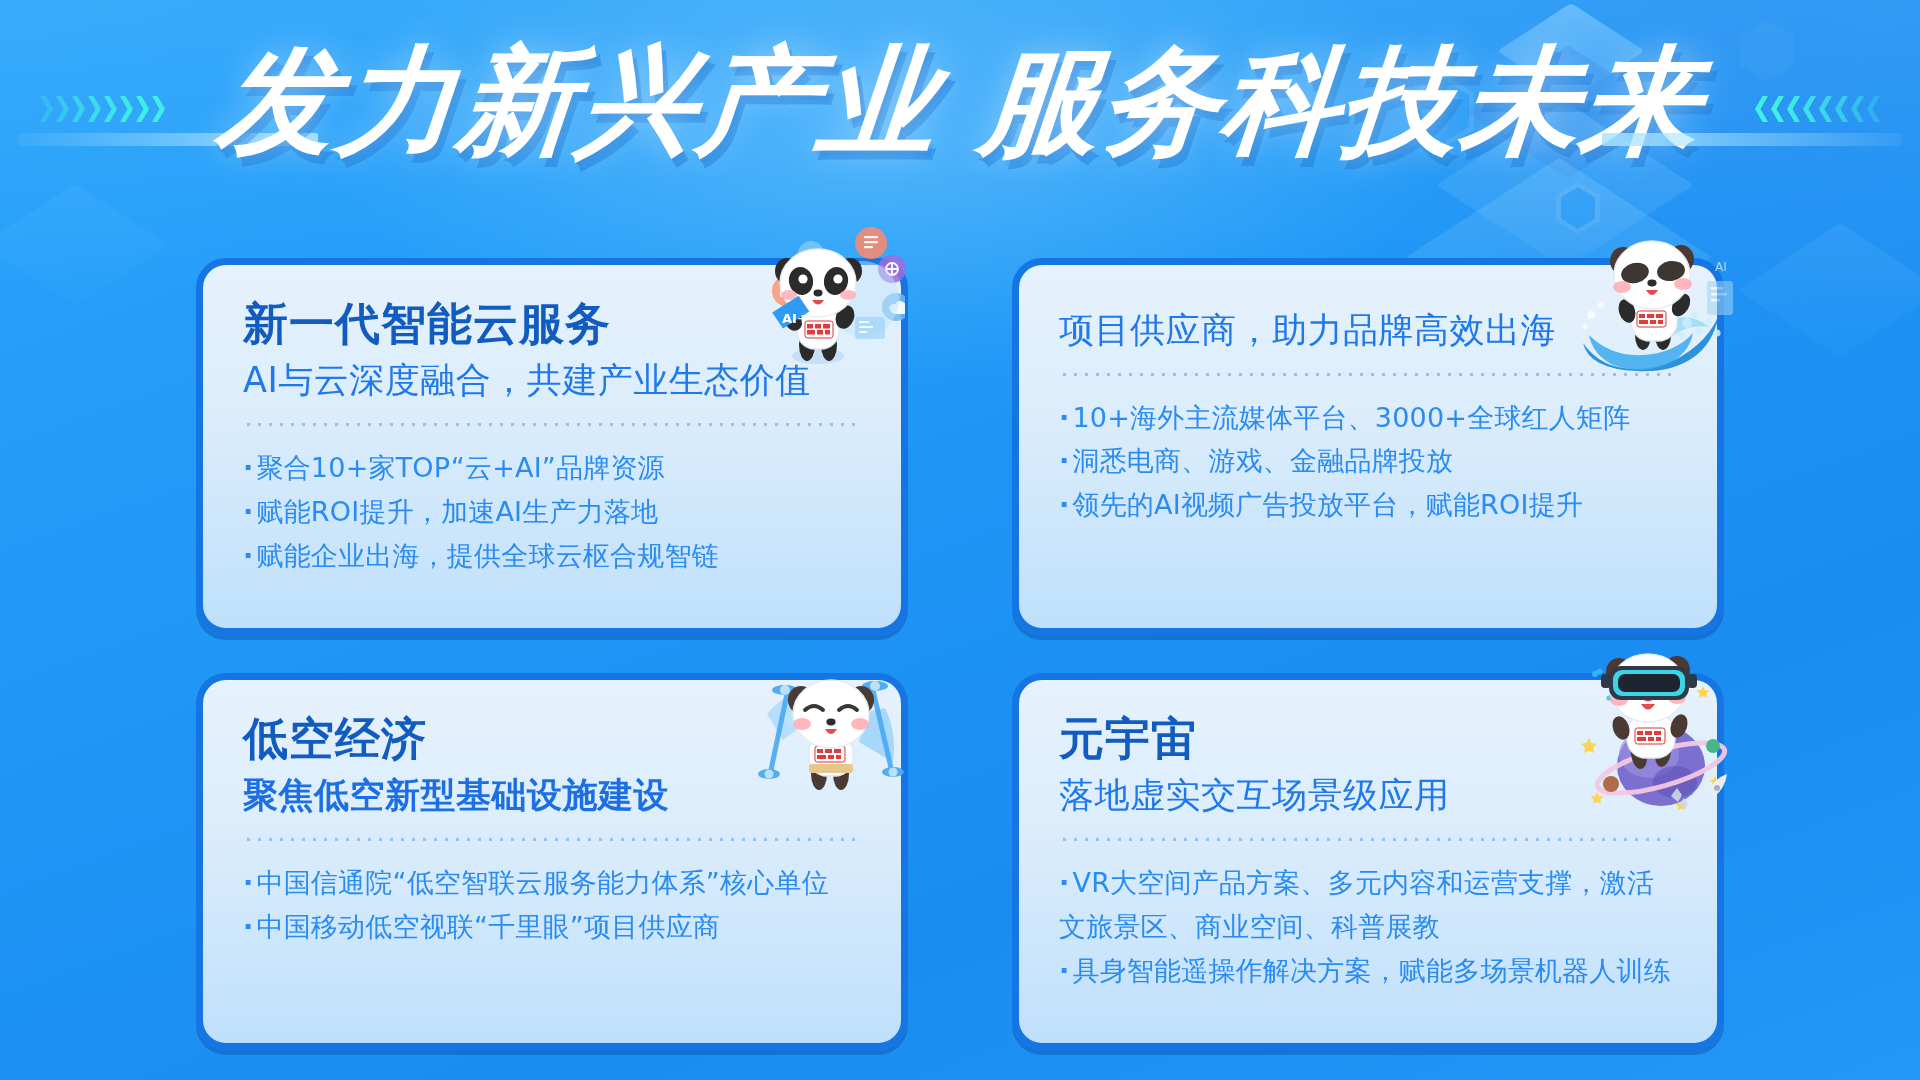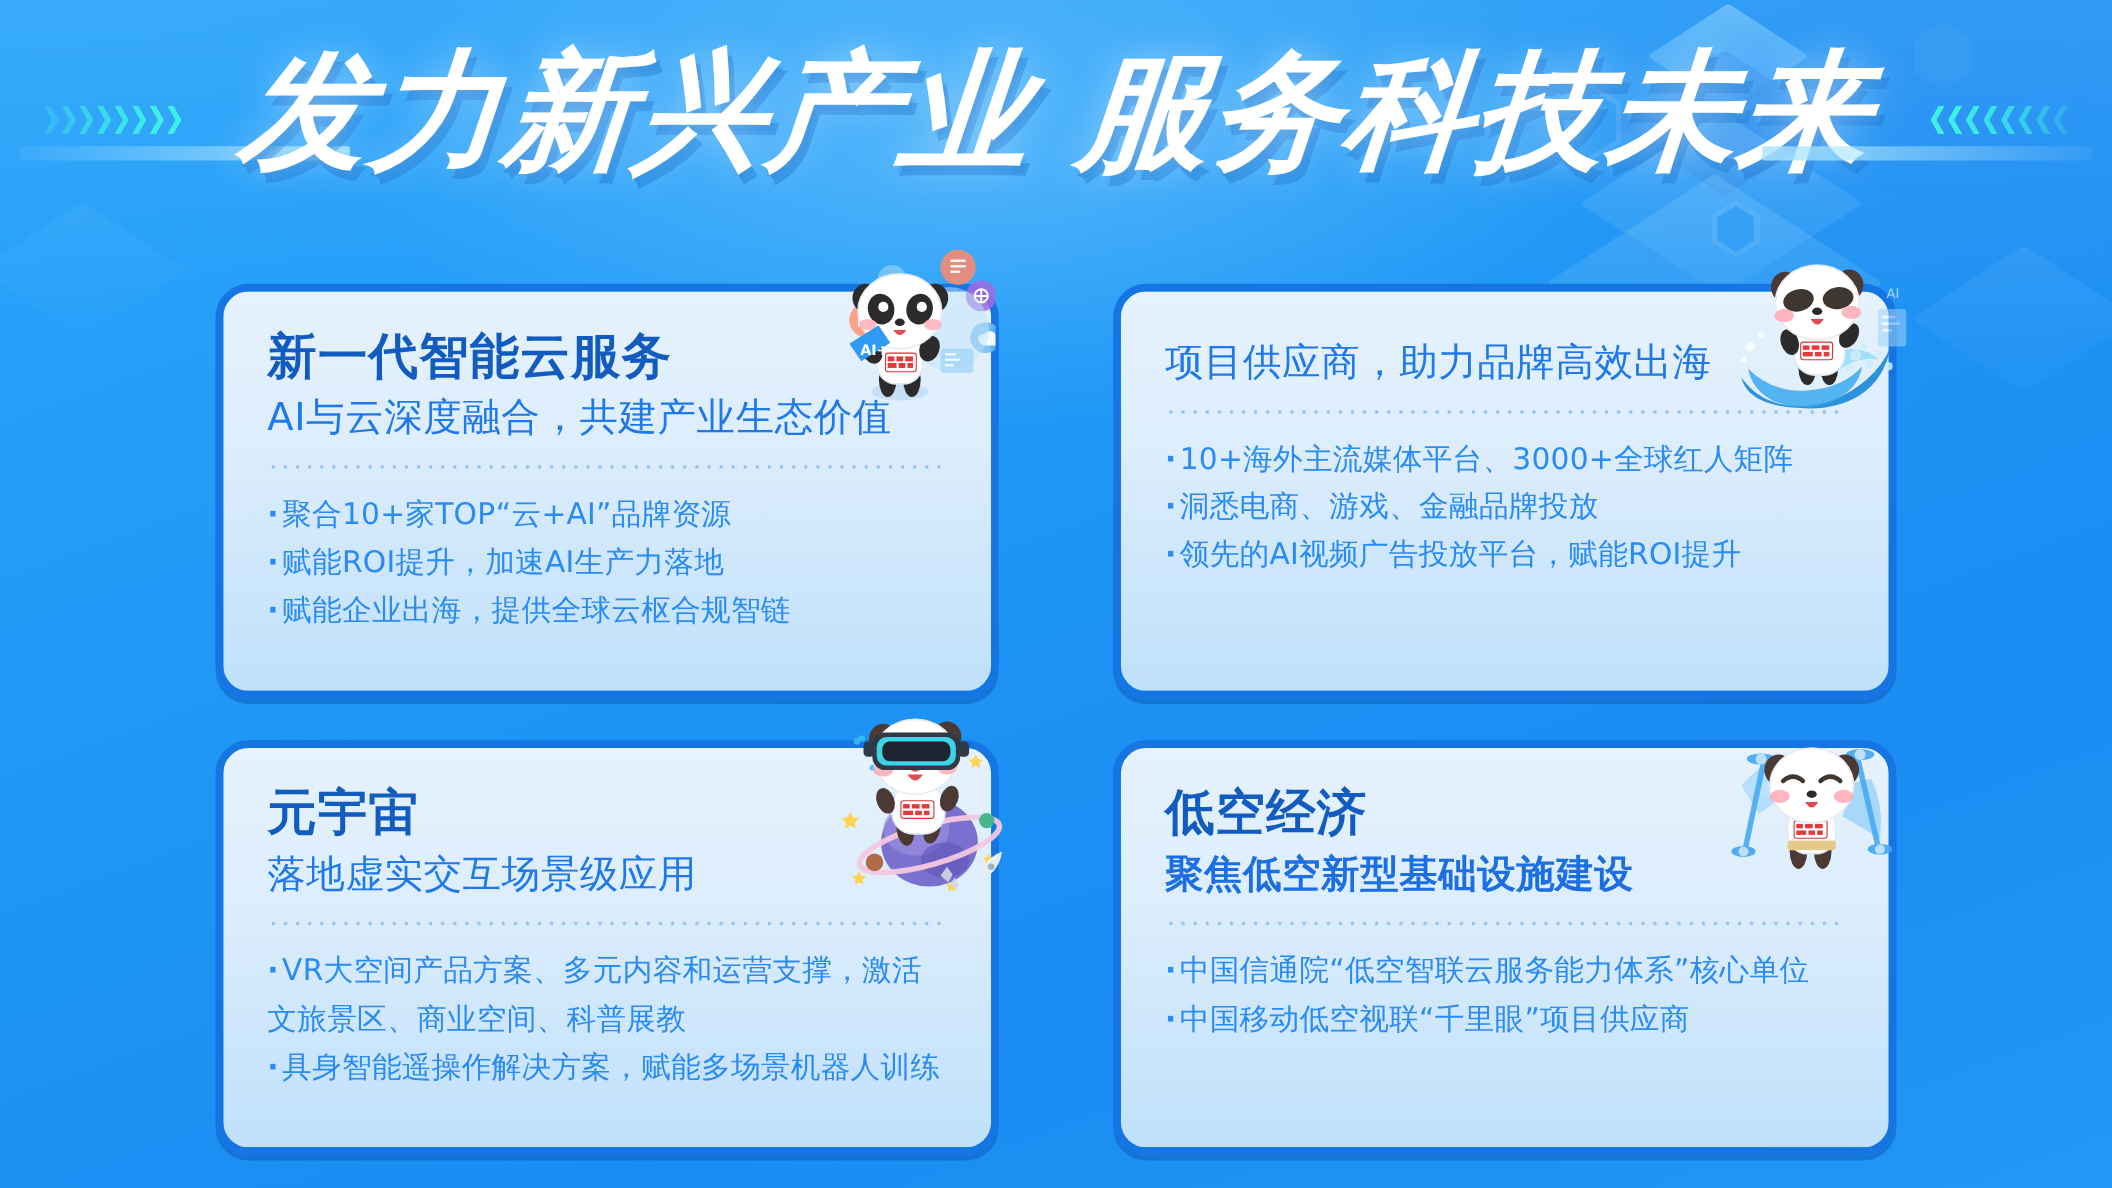--- a/index.html
+++ b/index.html
@@ -353,20 +353,80 @@
       <div class="card-sub">项目供应商，助力品牌高效出海</div>
       <div class="dots"></div>
       <ul class="bullets">
         <li>10+海外主流媒体平台、3000+全球红人矩阵</li>
         <li>洞悉电商、游戏、金融品牌投放</li>
         <li>领先的AI视频广告投放平台，赋能ROI提升</li>
       </ul>
     </div>
   </div>
 
+  <div class="card bold-sub">
+    <svg class="mascot m3" viewBox="0 0 150 160">
+      <path d="M10 66q22-26 56-30l6 22-46 34z" fill="#8fd0fb" opacity=".55"></path>
+      <path d="M128 60q12 24 8 54l-34-20 8-30z" fill="#6cc0f8" opacity=".5"></path>
+      <ellipse cx="40" cy="70" rx="14" ry="8" fill="#bfe6fc" opacity=".6"></ellipse>
+      <g stroke="#4aa9f2" stroke-width="5" stroke-linecap="round" opacity=".9">
+        <path d="M30 46L14 122"></path>
+          <path d="M116 42l18 78"></path>
+      </g>
+      <g fill="#4aa9f2" opacity=".95">
+        <ellipse cx="28" cy="42" rx="13" ry="5"></ellipse>
+          <ellipse cx="118" cy="38" rx="13" ry="5"></ellipse>
+        <ellipse cx="12" cy="126" rx="11" ry="5"></ellipse>
+          <ellipse cx="136" cy="124" rx="11" ry="5"></ellipse>
+      </g>
+      <g fill="#cfe9fc" opacity=".85">
+        <circle cx="28" cy="42" r="5"></circle>
+          <circle cx="118" cy="38" r="5"></circle>
+        <circle cx="12" cy="126" r="4.5"></circle>
+          <circle cx="136" cy="124" r="4.5"></circle>
+      </g>
+      <ellipse cx="62" cy="126" rx="8" ry="16" fill="#4a3a33"></ellipse>
+      <ellipse cx="84" cy="126" rx="8" ry="16" fill="#4a3a33"></ellipse>
+      <rect x="52" y="86" width="44" height="42" rx="18" fill="#fff" stroke="#e4e9f0" stroke-width="1.5"></rect>
+      <rect x="58" y="98" width="30" height="16" rx="2.5" fill="#fff" stroke="#d33" stroke-width="1"></rect>
+      <g fill="#e23b3b">
+          <rect x="60" y="101" width="6" height="4"></rect>
+          <rect x="68" y="101" width="7" height="4"></rect>
+          <rect x="77" y="101" width="7" height="4"></rect>
+          <rect x="60" y="107" width="9" height="4"></rect>
+          <rect x="71" y="107" width="6" height="4"></rect>
+          <rect x="79" y="107" width="5" height="4"></rect>
+        </g>
+      <rect x="52" y="116" width="44" height="9" rx="3" fill="#e6c98a"></rect>
+      <g stroke="#4aa9f2" stroke-width="4" stroke-linecap="round">
+        <path d="M54 90L32 52"></path>
+          <path d="M94 90l22-40"></path>
+      </g>
+      <ellipse cx="44" cy="52" rx="13" ry="14" fill="#4a3a33"></ellipse>
+      <ellipse cx="104" cy="52" rx="13" ry="14" fill="#4a3a33"></ellipse>
+      <ellipse cx="74" cy="66" rx="38" ry="34" fill="#fff" stroke="#e6ebf2" stroke-width="1.5"></ellipse>
+      <path d="M48 62q9-8 18 0" stroke="#3d3631" stroke-width="4" fill="none" stroke-linecap="round"></path>
+      <path d="M82 62q9-8 18 0" stroke="#3d3631" stroke-width="4" fill="none" stroke-linecap="round"></path>
+      <ellipse cx="45" cy="76" rx="9" ry="6" fill="#ffa9b4" opacity=".85"></ellipse>
+      <ellipse cx="103" cy="76" rx="9" ry="6" fill="#ffa9b4" opacity=".85"></ellipse>
+      <ellipse cx="74" cy="74" rx="4.6" ry="3.4" fill="#2b2b2b"></ellipse>
+      <path d="M68 81q6 10 12 0z" fill="#e34b52"></path>
+    </svg>
+
+    <div class="card-inner">
+      <div class="card-title">低空经济</div>
+      <div class="card-sub">聚焦低空新型基础设施建设</div>
+      <div class="dots"></div>
+      <ul class="bullets">
+        <li>中国信通院“低空智联云服务能力体系”核心单位</li>
+        <li>中国移动低空视联“千里眼”项目供应商</li>
+      </ul>
+    </div>
+  </div>
+
   <div class="card">
     <svg class="mascot m4" viewBox="0 0 160 175">
       <g fill="#ffd24a" opacity=".95">
         <path d="M14 96l2.5 5 5.5.8-4 3.9 1 5.5-5-2.6-5 2.6 1-5.5-4-3.9 5.5-.8z"></path>
         <path d="M128 44l2 4 4.4.6-3.2 3.1.8 4.4-4-2.1-4 2.1.8-4.4-3.2-3.1 4.4-.6z"></path>
         <path d="M22 150l2 4 4.4.6-3.2 3.1.8 4.4-4-2.1-4 2.1.8-4.4-3.2-3.1 4.4-.6z"></path>
         <path d="M140 134l1.7 3.4 3.8.5-2.8 2.7.7 3.8-3.4-1.8-3.4 1.8.7-3.8-2.8-2.7 3.8-.5z"></path>
         <path d="M106 158l1.7 3.4 3.8.5-2.8 2.7.7 3.8-3.4-1.8-3.4 1.8.7-3.8-2.8-2.7 3.8-.5z"></path>
       </g>
       <g fill="#39c0f0" opacity=".85">
@@ -421,73 +481,13 @@
       <div class="card-title">元宇宙</div>
       <div class="card-sub">落地虚实交互场景级应用</div>
       <div class="dots"></div>
       <ul class="bullets">
         <li>VR大空间产品方案、多元内容和运营支撑，激活文旅景区、商业空间、科普展教</li>
         <li>具身智能遥操作解决方案，赋能多场景机器人训练</li>
       </ul>
     </div>
   </div>
 
-  <div class="card bold-sub">
-    <svg class="mascot m3" viewBox="0 0 150 160">
-      <path d="M10 66q22-26 56-30l6 22-46 34z" fill="#8fd0fb" opacity=".55"></path>
-      <path d="M128 60q12 24 8 54l-34-20 8-30z" fill="#6cc0f8" opacity=".5"></path>
-      <ellipse cx="40" cy="70" rx="14" ry="8" fill="#bfe6fc" opacity=".6"></ellipse>
-      <g stroke="#4aa9f2" stroke-width="5" stroke-linecap="round" opacity=".9">
-        <path d="M30 46L14 122"></path>
-          <path d="M116 42l18 78"></path>
-      </g>
-      <g fill="#4aa9f2" opacity=".95">
-        <ellipse cx="28" cy="42" rx="13" ry="5"></ellipse>
-          <ellipse cx="118" cy="38" rx="13" ry="5"></ellipse>
-        <ellipse cx="12" cy="126" rx="11" ry="5"></ellipse>
-          <ellipse cx="136" cy="124" rx="11" ry="5"></ellipse>
-      </g>
-      <g fill="#cfe9fc" opacity=".85">
-        <circle cx="28" cy="42" r="5"></circle>
-          <circle cx="118" cy="38" r="5"></circle>
-        <circle cx="12" cy="126" r="4.5"></circle>
-          <circle cx="136" cy="124" r="4.5"></circle>
-      </g>
-      <ellipse cx="62" cy="126" rx="8" ry="16" fill="#4a3a33"></ellipse>
-      <ellipse cx="84" cy="126" rx="8" ry="16" fill="#4a3a33"></ellipse>
-      <rect x="52" y="86" width="44" height="42" rx="18" fill="#fff" stroke="#e4e9f0" stroke-width="1.5"></rect>
-      <rect x="58" y="98" width="30" height="16" rx="2.5" fill="#fff" stroke="#d33" stroke-width="1"></rect>
-      <g fill="#e23b3b">
-          <rect x="60" y="101" width="6" height="4"></rect>
-          <rect x="68" y="101" width="7" height="4"></rect>
-          <rect x="77" y="101" width="7" height="4"></rect>
-          <rect x="60" y="107" width="9" height="4"></rect>
-          <rect x="71" y="107" width="6" height="4"></rect>
-          <rect x="79" y="107" width="5" height="4"></rect>
-        </g>
-      <rect x="52" y="116" width="44" height="9" rx="3" fill="#e6c98a"></rect>
-      <g stroke="#4aa9f2" stroke-width="4" stroke-linecap="round">
-        <path d="M54 90L32 52"></path>
-          <path d="M94 90l22-40"></path>
-      </g>
-      <ellipse cx="44" cy="52" rx="13" ry="14" fill="#4a3a33"></ellipse>
-      <ellipse cx="104" cy="52" rx="13" ry="14" fill="#4a3a33"></ellipse>
-      <ellipse cx="74" cy="66" rx="38" ry="34" fill="#fff" stroke="#e6ebf2" stroke-width="1.5"></ellipse>
-      <path d="M48 62q9-8 18 0" stroke="#3d3631" stroke-width="4" fill="none" stroke-linecap="round"></path>
-      <path d="M82 62q9-8 18 0" stroke="#3d3631" stroke-width="4" fill="none" stroke-linecap="round"></path>
-      <ellipse cx="45" cy="76" rx="9" ry="6" fill="#ffa9b4" opacity=".85"></ellipse>
-      <ellipse cx="103" cy="76" rx="9" ry="6" fill="#ffa9b4" opacity=".85"></ellipse>
-      <ellipse cx="74" cy="74" rx="4.6" ry="3.4" fill="#2b2b2b"></ellipse>
-      <path d="M68 81q6 10 12 0z" fill="#e34b52"></path>
-    </svg>
-
-    <div class="card-inner">
-      <div class="card-title">低空经济</div>
-      <div class="card-sub">聚焦低空新型基础设施建设</div>
-      <div class="dots"></div>
-      <ul class="bullets">
-        <li>中国信通院“低空智联云服务能力体系”核心单位</li>
-        <li>中国移动低空视联“千里眼”项目供应商</li>
-      </ul>
-    </div>
-  </div>
-
 </div>
 
 </body></html>

